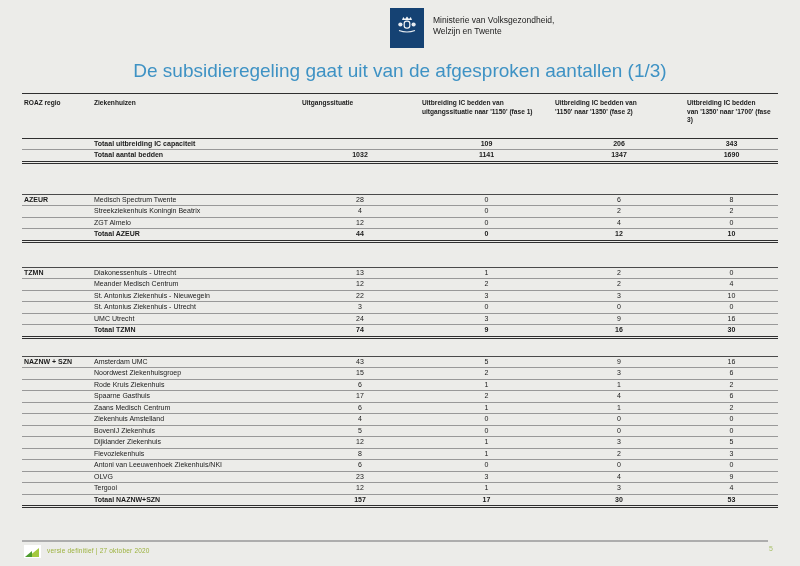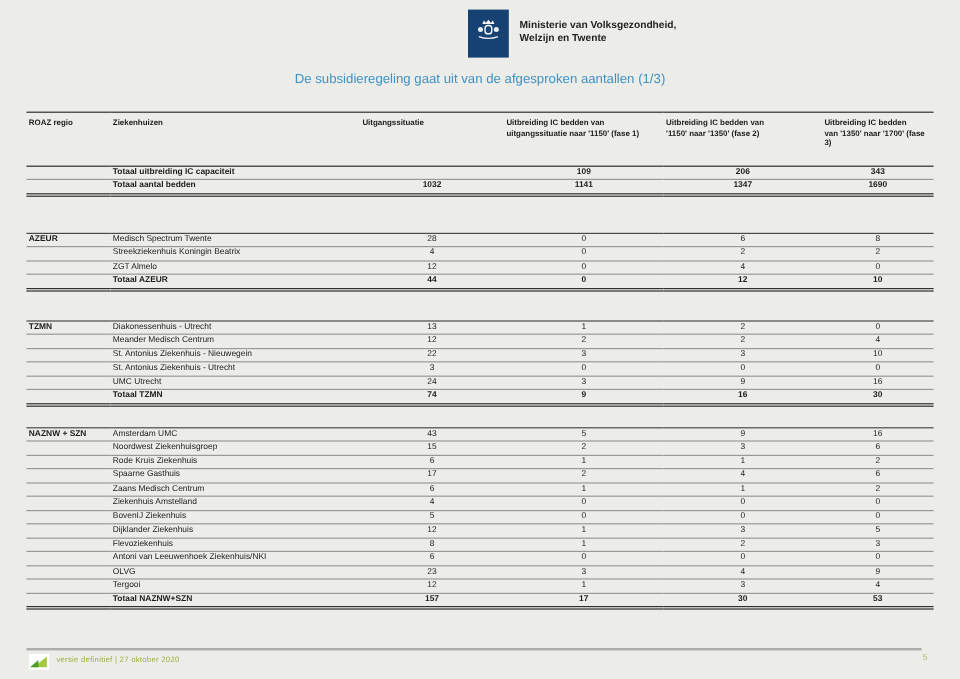--- a/index.html
+++ b/index.html
@@ -5,24 +5,24 @@
   html,body{margin:0;padding:0;}
   body{
     width:800px;height:566px;position:relative;overflow:hidden;
     background:#ECECE9;color:#1b1b1b;
     font-family:"Liberation Sans",sans-serif;
   }
   
   .ministry{position:absolute;left:390px;top:8px;display:flex;}
   .mark{width:34px;height:40px;background:#154273;display:flex;align-items:flex-start;justify-content:center;}
   .mark svg{margin-top:4px;}
-  .mtext{margin-left:9px;margin-top:7px;font-size:8.5px;font-weight:bold;line-height:10.5px;color:#222;}
+  .mtext{margin-left:9px;margin-top:7px;font-size:8.5px;font-weight:normal;line-height:10.5px;color:#222;}
   
   .title{position:absolute;top:60px;left:0;width:800px;text-align:center;
-         font-size:11px;color:#3E92C4;}
+         font-size:19px;color:#3E92C4;}
   
   .tablewrap{position:absolute;left:22px;top:93px;width:756px;}
   table.grid{border-collapse:collapse;table-layout:fixed;width:756px;}
   .grid th,.grid td{padding:1px 2px;font-size:7px;line-height:8.5px;overflow:visible;white-space:nowrap;}
   .grid th{text-align:left;font-weight:bold;vertical-align:top;font-size:6.6px;line-height:8.5px;white-space:pre-line;}
   .header-table{border-top:1px solid #2f2f2f;border-bottom:1px solid #2f2f2f;}
   .header-table th{padding-top:5px;padding-bottom:13px;}
   .grid tr{border-bottom:1px solid #999;}
   .header-table tr{border-bottom:none;}
   .c-region{font-weight:bold;}

